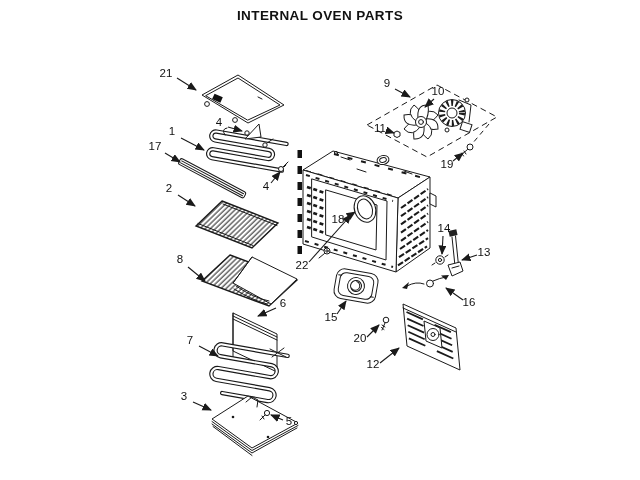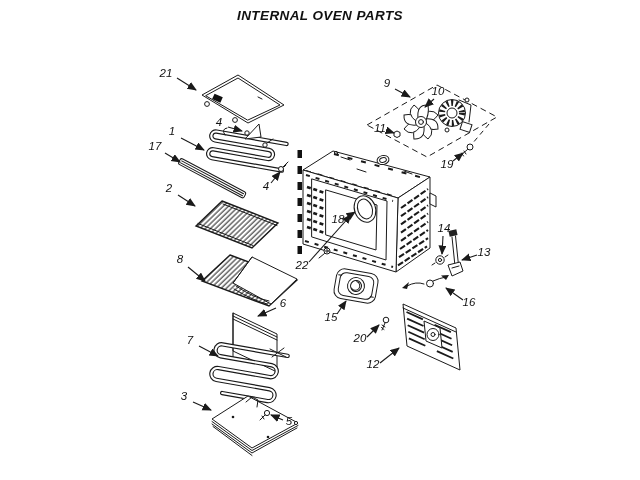--- a/index.html
+++ b/index.html
@@ -1,17 +1,17 @@
 <!DOCTYPE html>
 <html><head>
 <meta charset="utf-8">
 <style>
   html,body{margin:0;padding:0;background:#fff;}
   .page{position:relative;width:640px;height:480px;background:#ffffff;overflow:hidden;
-        font-family:"Liberation Sans",sans-serif;font-style:italic;}
+        font-family:"Liberation Sans",sans-serif;}
   .title{position:absolute;top:8px;left:0;width:100%;text-align:center;
          font-size:13.5px;font-weight:bold;letter-spacing:.4px;color:#111;}
   svg{position:absolute;top:0;left:0;}
   .ln{stroke:#1a1a1a;stroke-width:1;fill:none;stroke-linecap:round;stroke-linejoin:round;}
   .fill-w{fill:#ffffff;stroke:#1a1a1a;stroke-width:1;}
   .tube-o{fill:none;stroke:#1a1a1a;stroke-width:4.4;stroke-linecap:round;stroke-linejoin:round;}
   .tube-i{fill:none;stroke:#ffffff;stroke-width:2.1;stroke-linecap:round;stroke-linejoin:round;}
   .leader{stroke:#1a1a1a;stroke-width:1.1;fill:none;}
   .callout-label{font-family:"Liberation Sans",sans-serif;font-size:11.5px;fill:#111;text-anchor:middle;}
   .dash{stroke:#1a1a1a;fill:none;}

